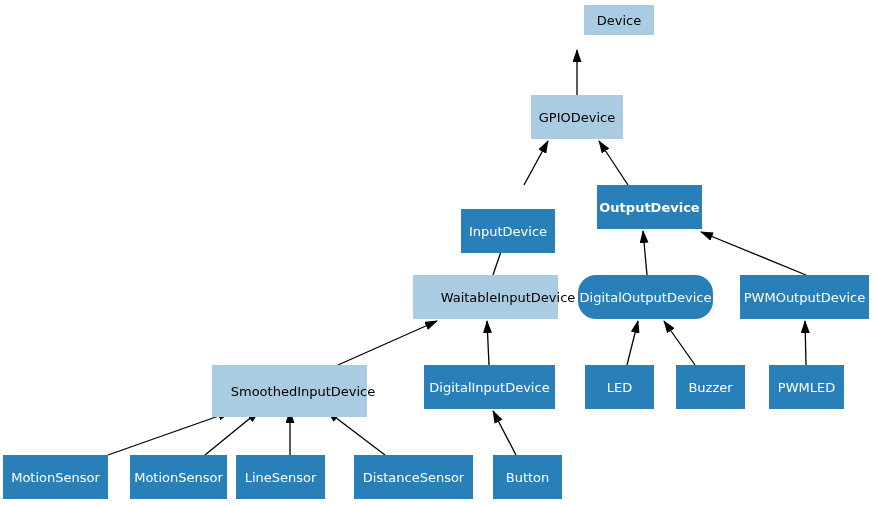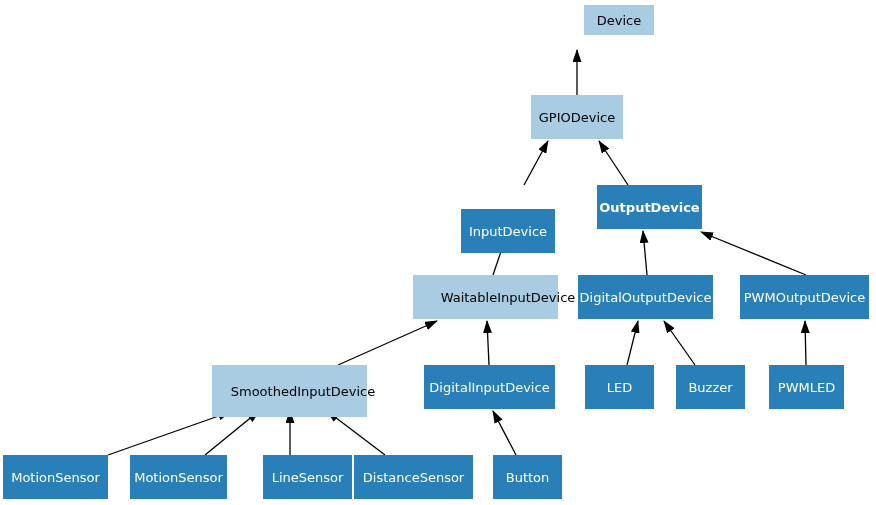--- a/index.html
+++ b/index.html
@@ -73,26 +73,26 @@
         <line x1="385" y1="455" x2="327" y2="411" class="edge-line" marker-end="url(#arrowhead)"></line>
         <line x1="516" y1="455" x2="493" y2="411" class="edge-line" marker-end="url(#arrowhead)"></line>
       </g>
   </svg>
   <div id="node-layer">
       <div class="node abstract" style="left: 543px; top: 5px; width: 70px; height: 30px; margin-left: 41px;">Device</div>
       <div class="node abstract" style="left: 531px; top: 95px; width: 92px; height: 44px;">GPIODevice</div>
       <div class="node concrete" style="left: 461px; top: 185px; width: 94px; height: 44px; margin-top: 24px;">InputDevice</div>
       <div class="node concrete" style="left: 597px; top: 185px; width: 105px; height: 44px; font-weight: bold;">OutputDevice</div>
       <div class="node abstract" style="left: 413px; top: 275px; width: 145px; height: 44px; padding-left: 45px;">WaitableInputDevice</div>
-      <div class="node concrete" style="left: 578px; top: 275px; width: 135px; height: 44px;">DigitalOutputDevice</div>
+      <div class="node concrete" style="left: 578px; top: 275px; width: 135px; height: 44px; border-radius: 18px;">DigitalOutputDevice</div>
       <div class="node concrete" style="left: 740px; top: 275px; width: 129px; height: 44px;">PWMOutputDevice</div>
       <div class="node abstract" style="left: 212px; top: 365px; width: 155px; height: 52px; padding-left: 27px;">SmoothedInputDevice</div>
       <div class="node concrete" style="left: 424px; top: 365px; width: 131px; height: 44px;">DigitalInputDevice</div>
       <div class="node concrete" style="left: 585px; top: 365px; width: 69px; height: 44px;">LED</div>
       <div class="node concrete" style="left: 676px; top: 365px; width: 69px; height: 44px;">Buzzer</div>
       <div class="node concrete" style="left: 769px; top: 365px; width: 75px; height: 44px; text-align: center;">PWMLED</div>
       <div class="node concrete" style="left: 3px; top: 455px; width: 105px; height: 44px;">MotionSensor</div>
       <div class="node concrete" style="left: 130px; top: 455px; width: 97px; height: 44px;">MotionSensor</div>
-      <div class="node concrete" style="left: 263px; top: 455px; width: 89px; height: 44px;">LineSensor</div>
+      <div class="node concrete" style="left: 236px; top: 455px; width: 89px; height: 44px;">LineSensor</div>
       <div class="node concrete" style="left: 354px; top: 455px; width: 119px; height: 44px;">DistanceSensor</div>
       <div class="node concrete" style="left: 493px; top: 455px; width: 69px; height: 44px;">Button</div>
     </div>
 </div>
 
 </body></html>

